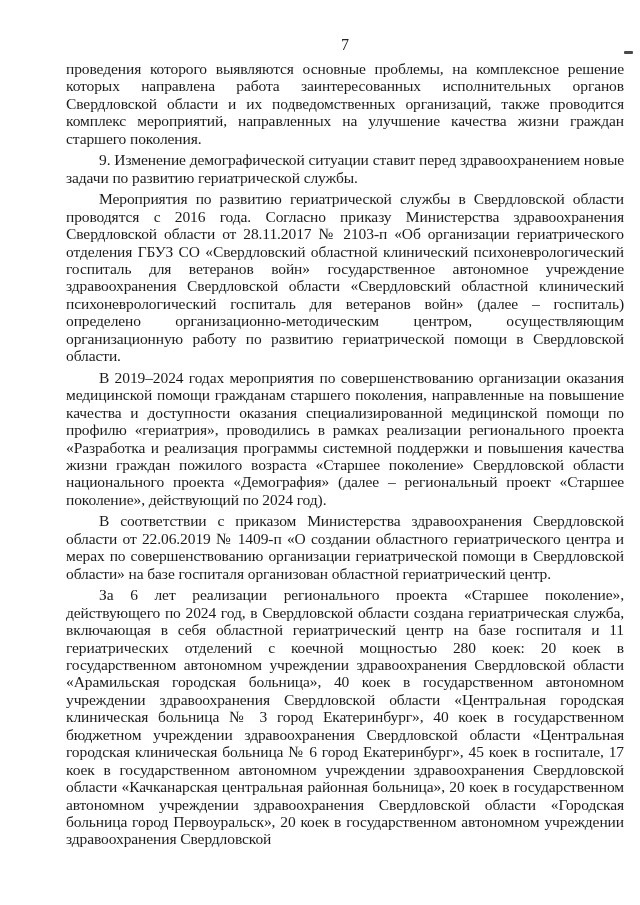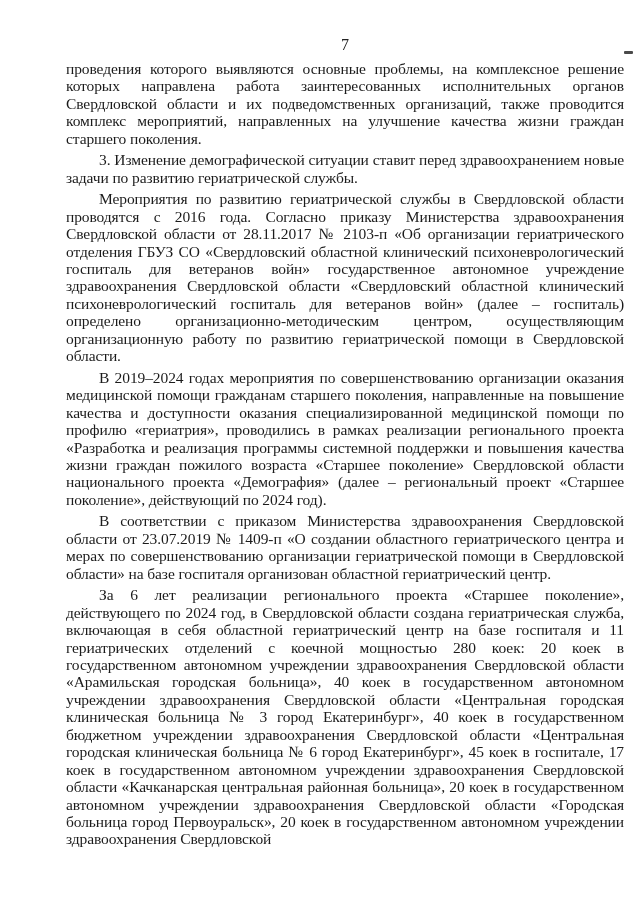--- a/index.html
+++ b/index.html
@@ -58,20 +58,20 @@
 <body>
 
 <div class="page">
 
   <div class="page-number">7</div>
 
   <div class="scan-mark"></div>
 
   <div class="text-block">
     <p>проведения которого выявляются основные проблемы, на комплексное решение которых направлена работа заинтересованных исполнительных органов Свердловской области и их подведомственных организаций, также проводится комплекс мероприятий, направленных на улучшение качества жизни граждан старшего поколения.</p>
-    <p class="indent">3. Изменение демографической ситуации ставит перед здравоохранением новые задачи по развитию гериатрической службы.</p>
+    <p class="indent">9. Изменение демографической ситуации ставит перед здравоохранением новые задачи по развитию гериатрической службы.</p>
     <p class="indent">Мероприятия по развитию гериатрической службы в Свердловской области проводятся с 2016 года. Согласно приказу Министерства здравоохранения Свердловской области от 28.11.2017 № 2103-п «Об организации гериатрического отделения ГБУЗ СО «Свердловский областной клинический психоневрологический госпиталь для ветеранов войн» государственное автономное учреждение здравоохранения Свердловской области «Свердловский областной клинический психоневрологический госпиталь для ветеранов войн» (далее – госпиталь) определено организационно-методическим центром, осуществляющим организационную работу по развитию гериатрической помощи в Свердловской области.</p>
     <p class="indent">В 2019–2024 годах мероприятия по совершенствованию организации оказания медицинской помощи гражданам старшего поколения, направленные на повышение качества и доступности оказания специализированной медицинской помощи по профилю «гериатрия», проводились в рамках реализации регионального проекта «Разработка и реализация программы системной поддержки и повышения качества жизни граждан пожилого возраста «Старшее поколение» Свердловской области национального проекта «Демография» (далее – региональный проект «Старшее поколение», действующий по 2024 год).</p>
-    <p class="indent">В соответствии с приказом Министерства здравоохранения Свердловской области от 23.07.2019 № 1409-п «О создании областного гериатрического центра и мерах по совершенствованию организации гериатрической помощи в Свердловской области» на базе госпиталя организован областной гериатрический центр.</p>
+    <p class="indent">В соответствии с приказом Министерства здравоохранения Свердловской области от 22.06.2019 № 1409-п «О создании областного гериатрического центра и мерах по совершенствованию организации гериатрической помощи в Свердловской области» на базе госпиталя организован областной гериатрический центр.</p>
     <p class="indent">За 6 лет реализации регионального проекта «Старшее поколение», действующего по 2024 год, в Свердловской области создана гериатрическая служба, включающая в себя областной гериатрический центр на базе госпиталя и 11 гериатрических отделений с коечной мощностью 280 коек: 20 коек в государственном автономном учреждении здравоохранения Свердловской области «Арамильская городская больница», 40 коек в государственном автономном учреждении здравоохранения Свердловской области «Центральная городская клиническая больница № 3 город Екатеринбург», 40 коек в государственном бюджетном учреждении здравоохранения Свердловской области «Центральная городская клиническая больница № 6 город Екатеринбург», 45 коек в госпитале, 17 коек в государственном автономном учреждении здравоохранения Свердловской области «Качканарская центральная районная больница», 20 коек в государственном автономном учреждении здравоохранения Свердловской области «Городская больница город Первоуральск», 20 коек в государственном автономном учреждении здравоохранения Свердловской</p>
   </div>
 
 </div>
 
 </body></html>

